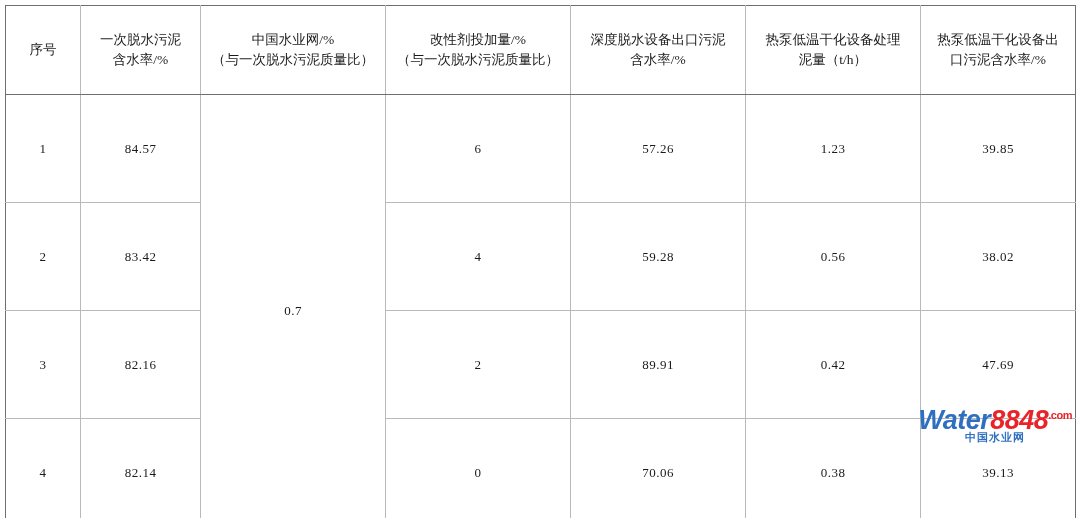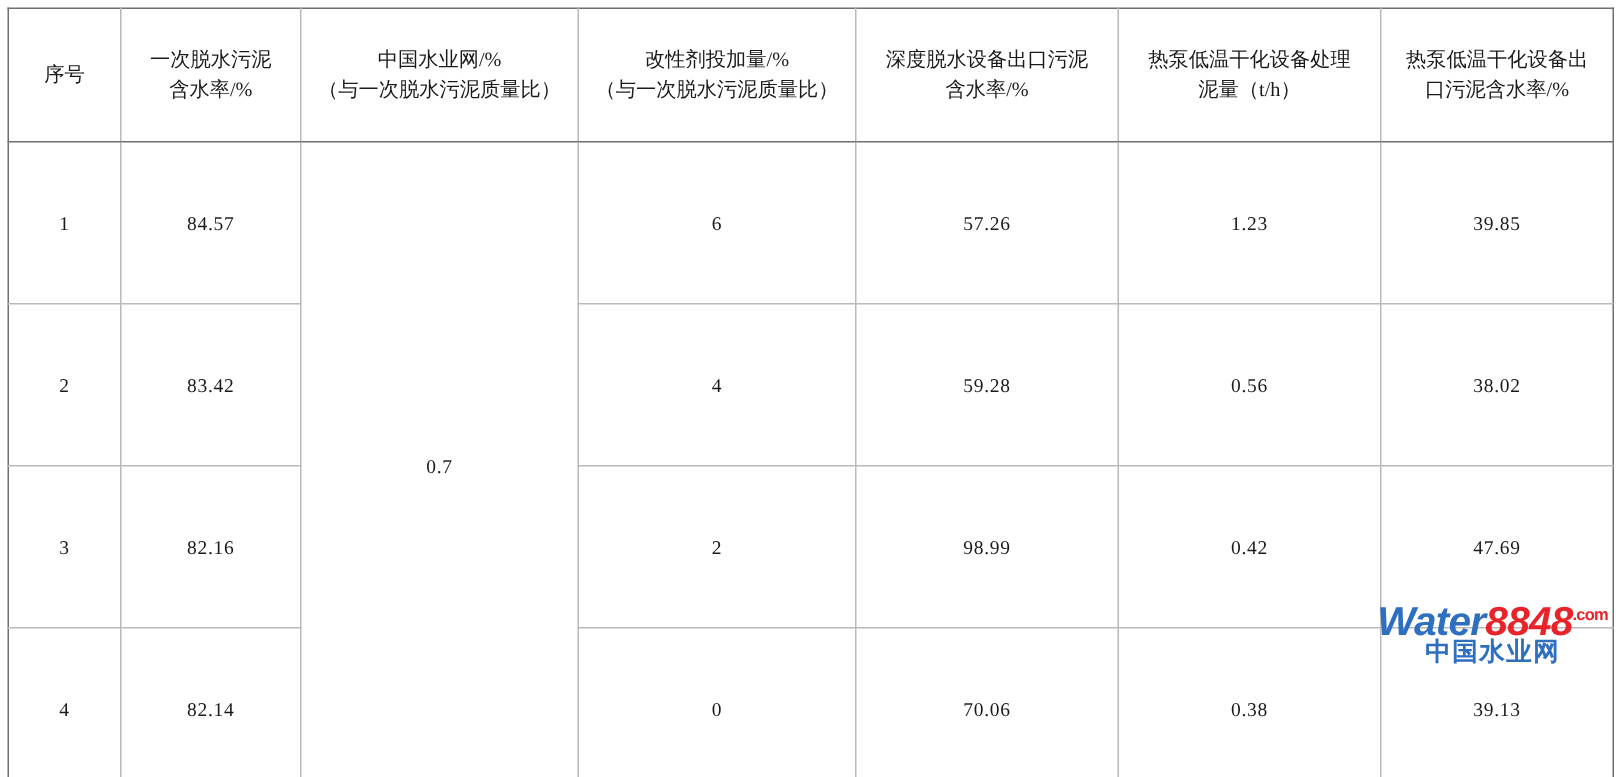--- a/index.html
+++ b/index.html
@@ -93,21 +93,21 @@
     color: #2f6fc0;
   }
   .watermark .wm-com {
     font-size: 11px;
     font-style: normal;
     font-weight: bold;
     color: #e8242a;
     vertical-align: super;
   }
   .watermark .wm-bottom {
-    font-size: 17px;
+    font-size: 11px;
     font-weight: bold;
     color: #2f6fc0;
     letter-spacing: 1px;
     margin-top: -2px;
   }
 </style>
 </head>
 <body>
 
 <div class="sheet">
@@ -169,21 +169,21 @@
         <td class="num-cell">4</td>
         <td class="num-cell">59.28</td>
         <td class="num-cell">0.56</td>
         <td class="last-col num-cell">38.02</td>
       </tr>
 
       <tr class="body-row">
         <td class="first-col num-cell">3</td>
         <td class="num-cell">82.16</td>
         <td class="num-cell">2</td>
-        <td class="num-cell">98.99</td>
+        <td class="num-cell">89.91</td>
         <td class="num-cell">0.42</td>
         <td class="last-col num-cell">47.69</td>
       </tr>
 
       <tr class="body-row last">
         <td class="first-col num-cell">4</td>
         <td class="num-cell">82.14</td>
         <td class="num-cell">0</td>
         <td class="num-cell">70.06</td>
         <td class="num-cell">0.38</td>

